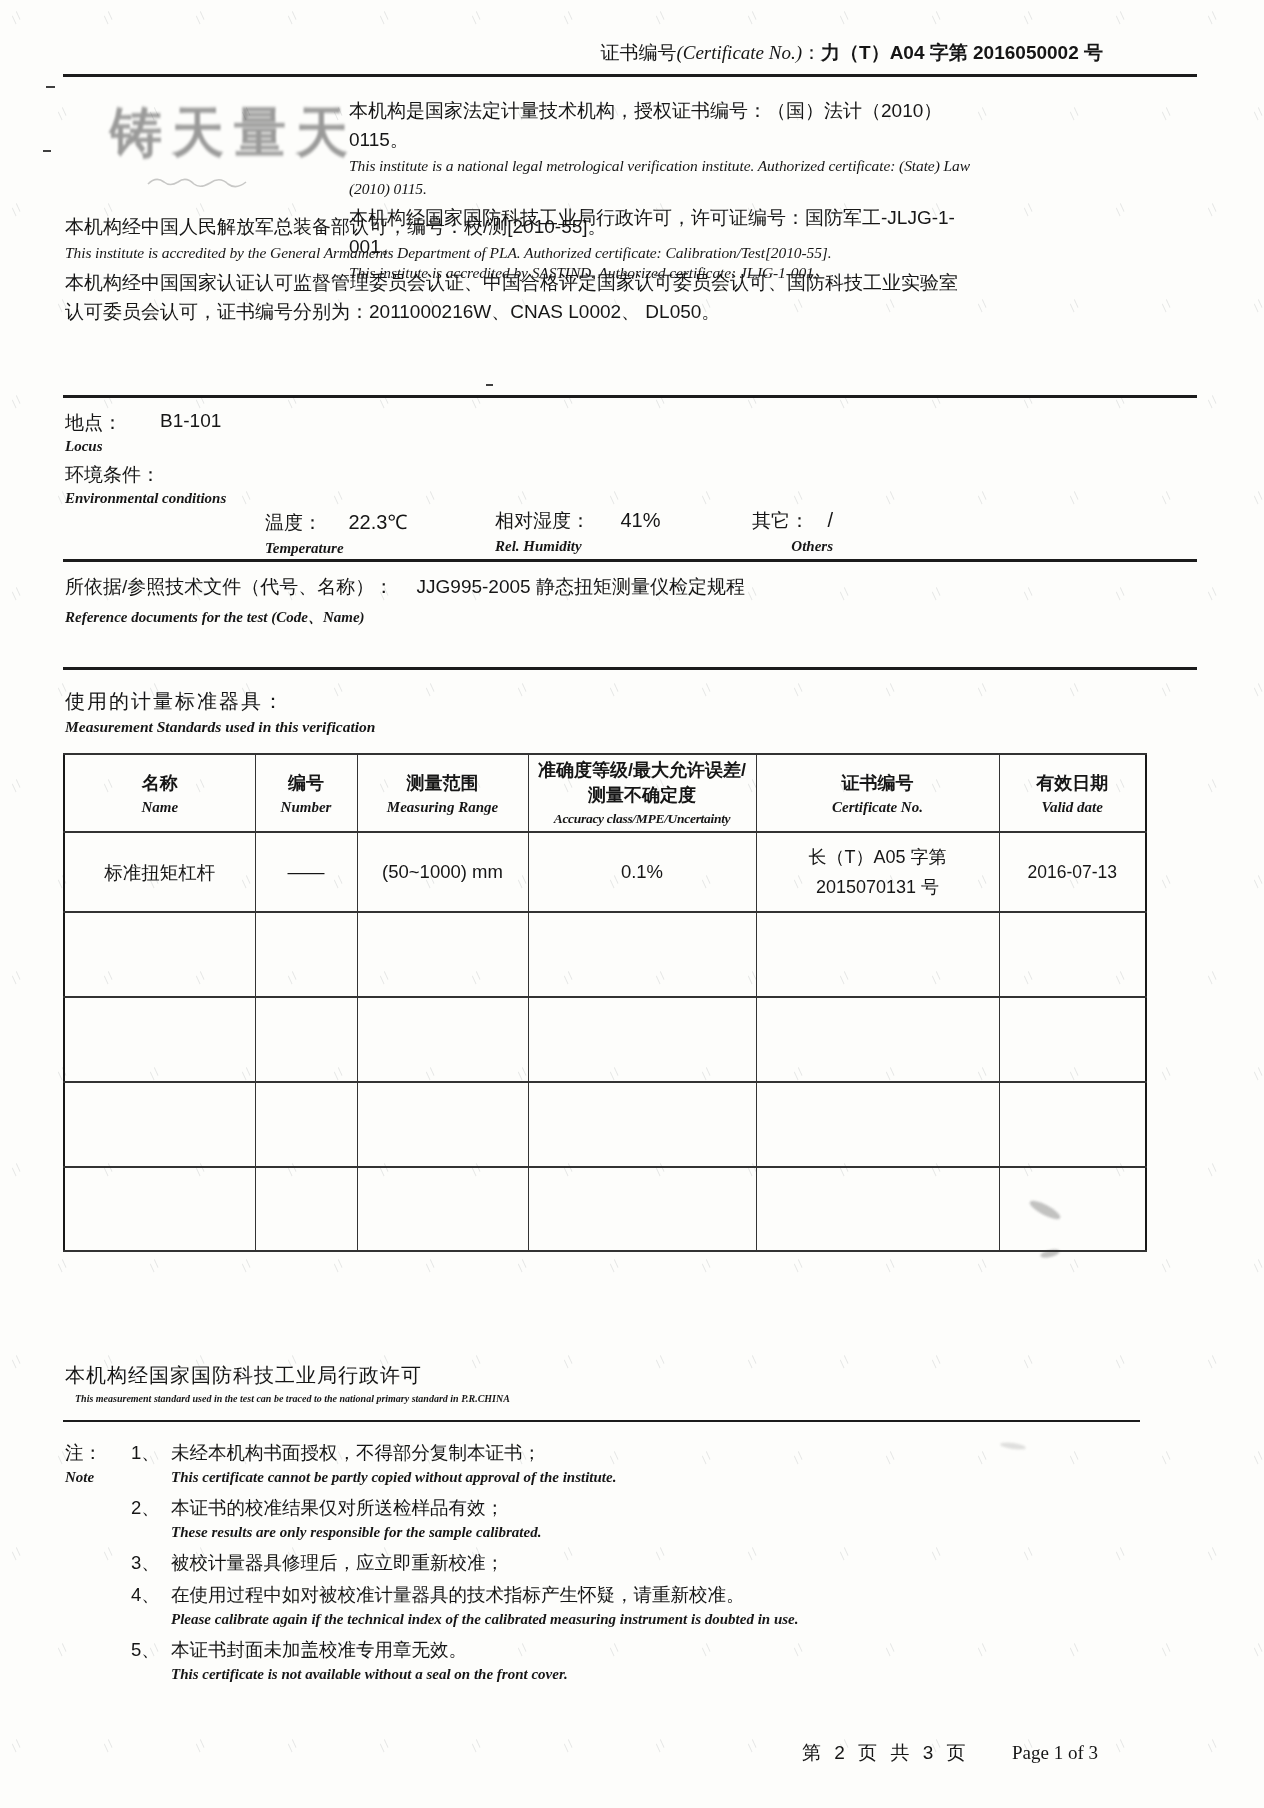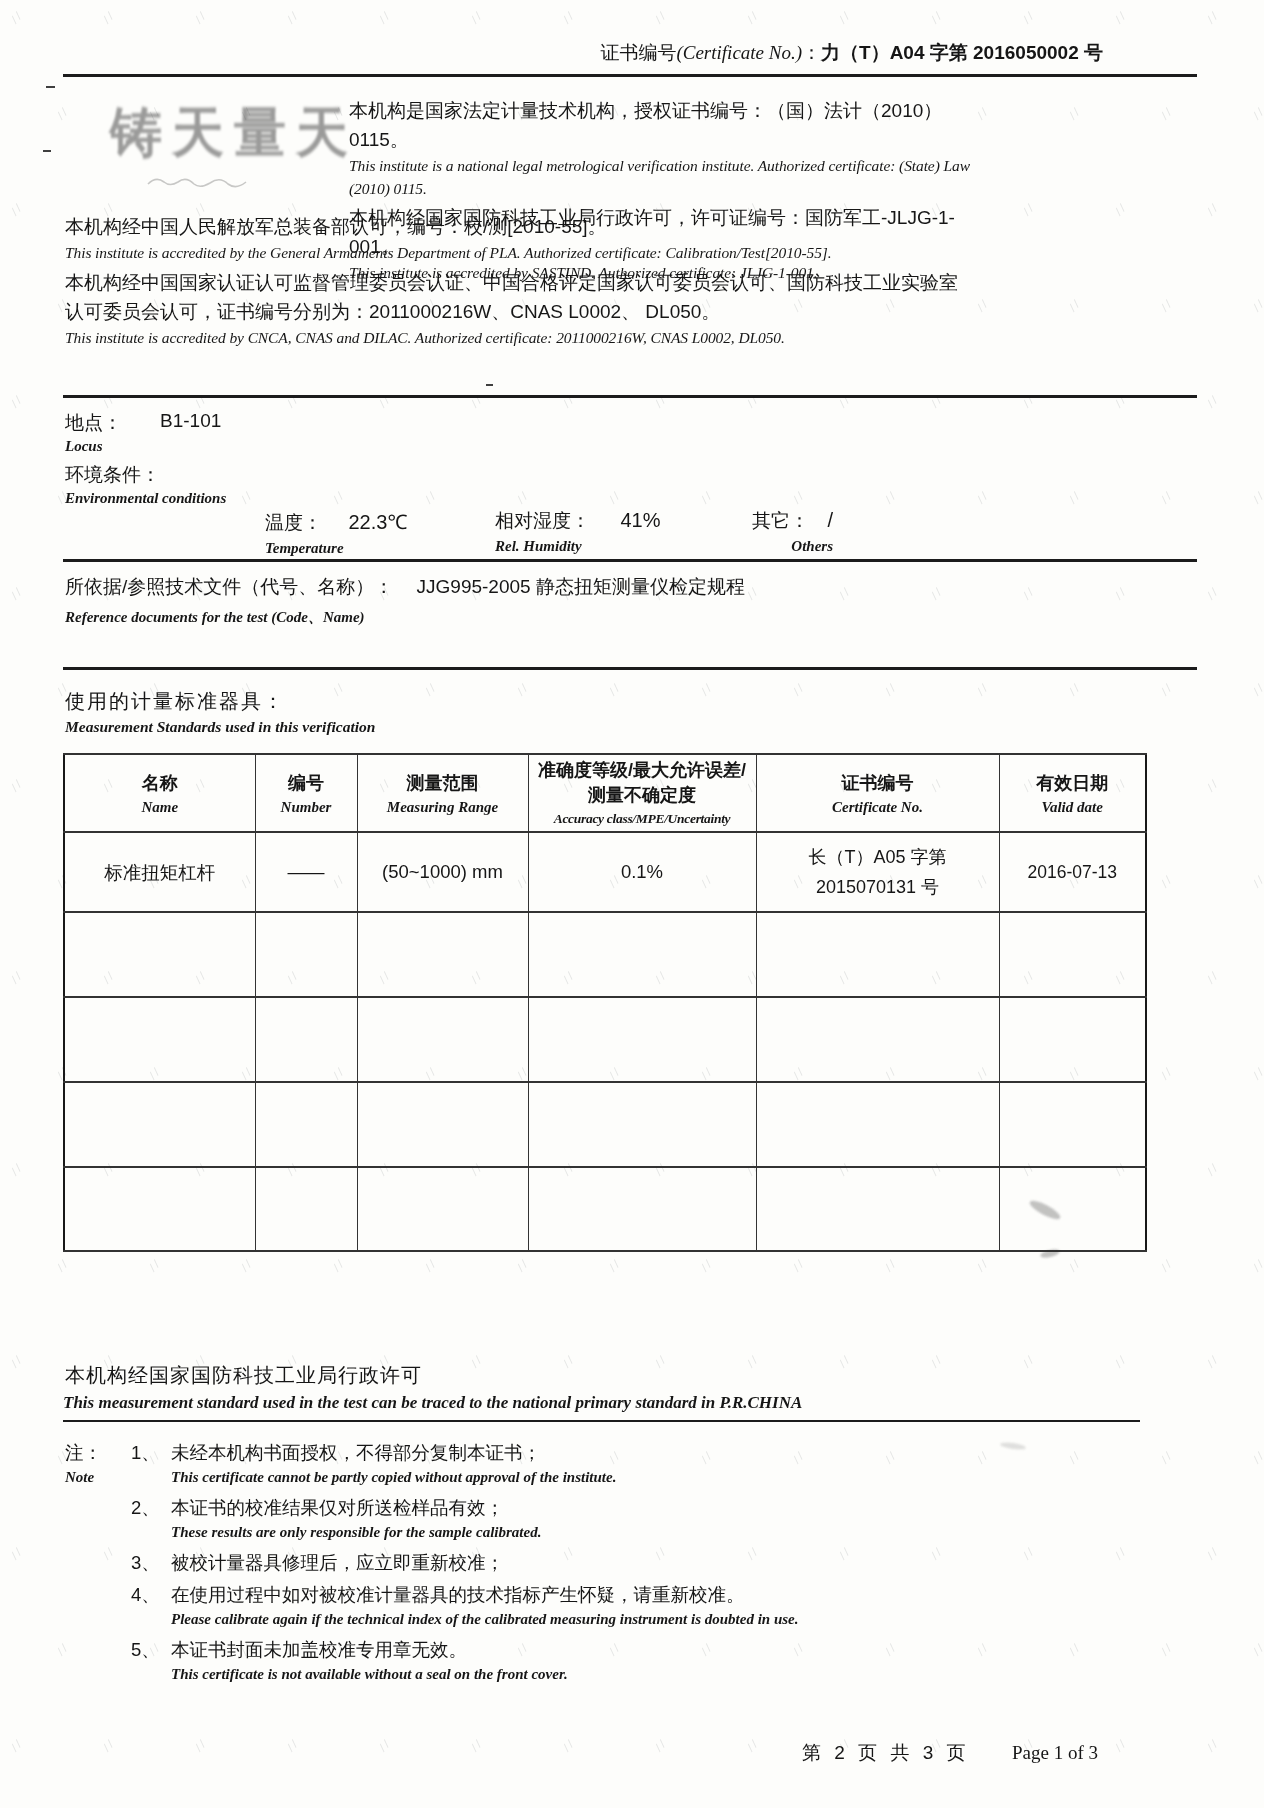--- a/index.html
+++ b/index.html
@@ -369,21 +369,20 @@
       <div class="zh azh">本机构是国家法定计量技术机构，授权证书编号：（国）法计（2010）0115。</div>
       <div class="en aen">This institute is a national legal metrological verification institute.  Authorized certificate: (State) Law (2010) 0115.</div>
       <div class="zh azh" style="margin-top:3px;">本机构经国家国防科技工业局行政许可，许可证编号：国防军工-JLJG-1-001。</div>
       <div class="en aen">This institute is accredited by SASTIND. Authorized certificate: JLJG-1-001.</div>
     </div>
 
     <div class="abs accrB">
       <div class="zh azh">本机构经中国人民解放军总装备部认可，编号：校/测[2010-55]。</div>
       <div class="en aen">This institute is accredited by the General Armaments Department of PLA. Authorized certificate: Calibration/Test[2010-55].</div>
       <div class="zh azh a4w" style="margin-top:4px;">本机构经中国国家认证认可监督管理委员会认证、中国合格评定国家认可委员会认可、国防科技工业实验室认可委员会认可，证书编号分别为：2011000216W、CNAS L0002、 DL050。</div>
-      <div class="en aen">This institute is accredited by CNCA, CNAS and DILAC. Authorized certificate: 2011000216W, CNAS L0002, DL050.</div>
     </div>
 
     <div class="hr" style="top:395px;"></div>
 
     <div class="abs zh lbl-zh" style="top:410px; left:65px;">地点：</div>
     <div class="abs zh lbl-zh" style="top:410px; left:160px;">B1-101</div>
     <div class="abs bi lbl-en" style="top:438px; left:65px;">Locus</div>
 
     <div class="abs zh lbl-zh" style="top:462px; left:65px;">环境条件：</div>
     <div class="abs bi lbl-en" style="top:490px; left:65px;">Environmental conditions</div>
@@ -492,21 +491,21 @@
             <td></td>
             <td></td>
             <td></td>
             <td></td>
             <td></td>
         </tr>
       </tbody>
     </table>
 
     <div class="abs zh" style="top:1362px; left:65px; font-size:20px; letter-spacing:1px;">本机构经国家国防科技工业局行政许可</div>
-    <div class="abs bi" style="top:1393px; left:63px; font-size:17px;">This measurement standard used in the test can be traced to the national primary standard in P.R.CHINA</div>
+    <div class="abs bi" style="top:1393px; left:75px; font-size:10px;">This measurement standard used in the test can be traced to the national primary standard in P.R.CHINA</div>
 
     <div class="hr thin" style="top:1420px; width:1077px;"></div>
 
     <div class="abs notes">
       <div class="noterow">
         <div class="notecol0">
           <div class="zh nzh">注：</div>
           <div class="bi nen">Note</div>
         </div>
         <div class="noteno zh nzh">1、</div>

